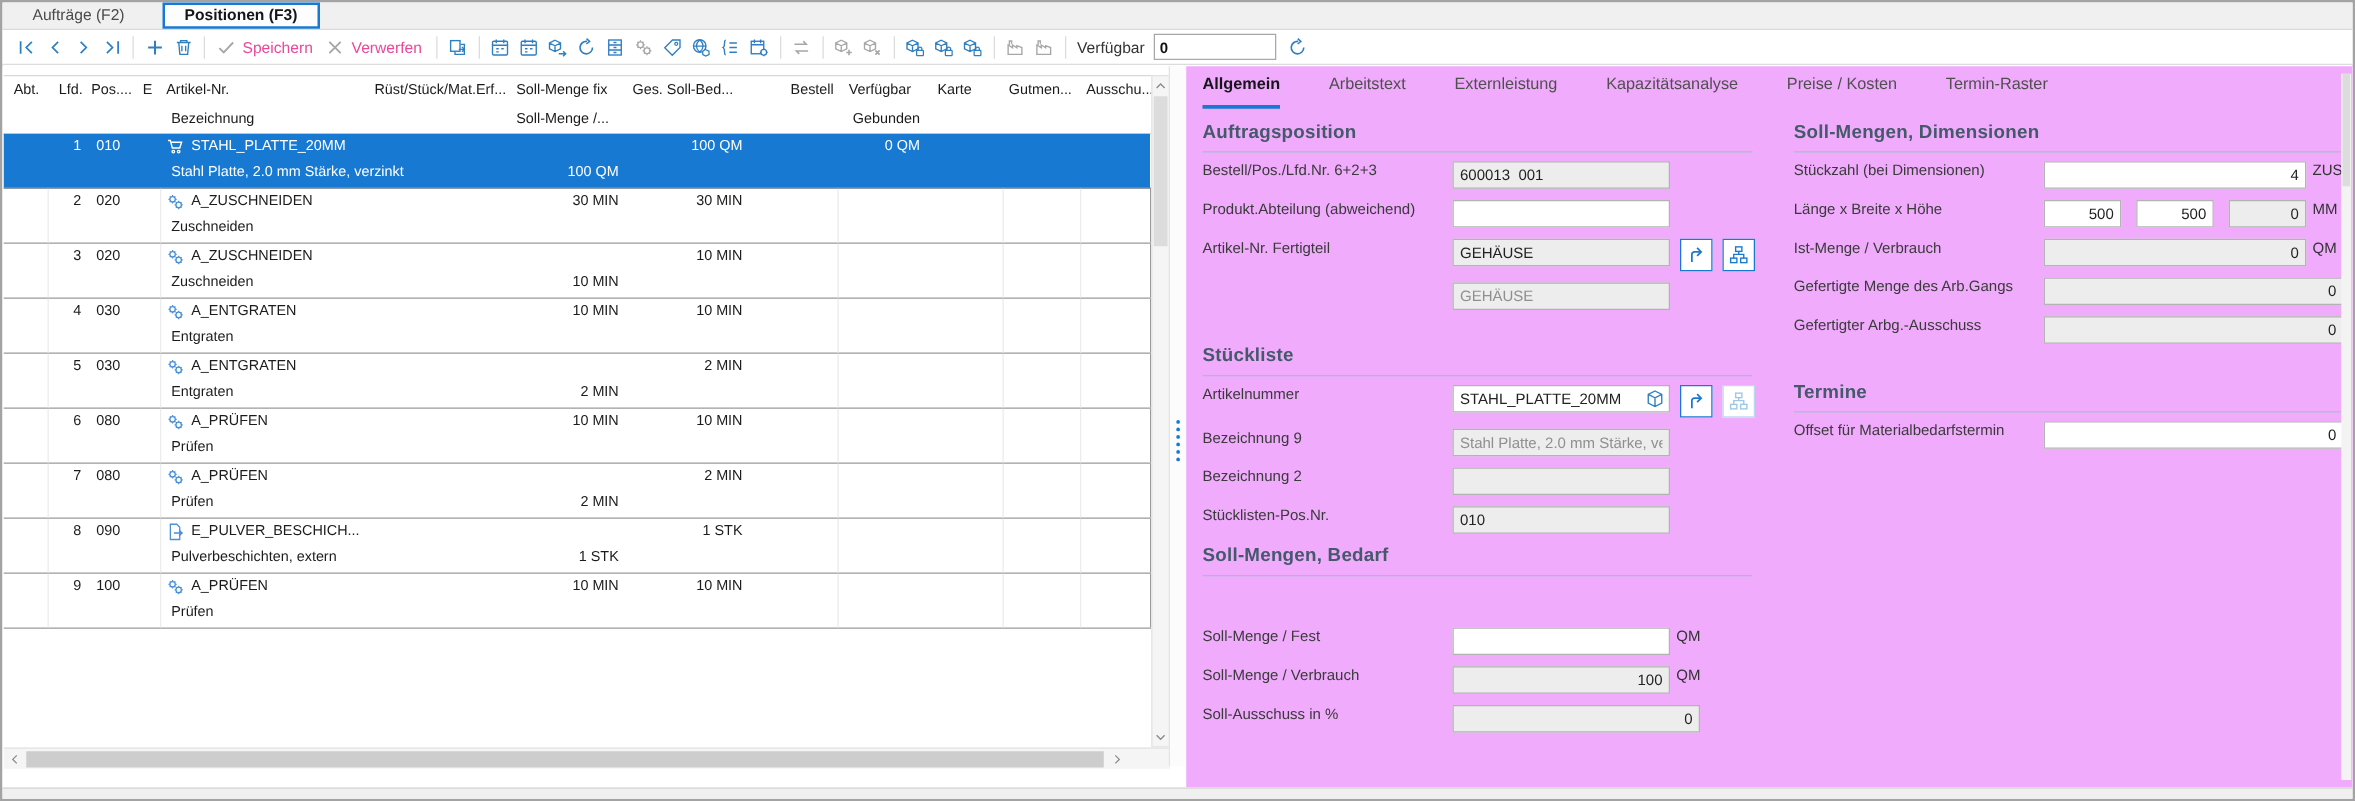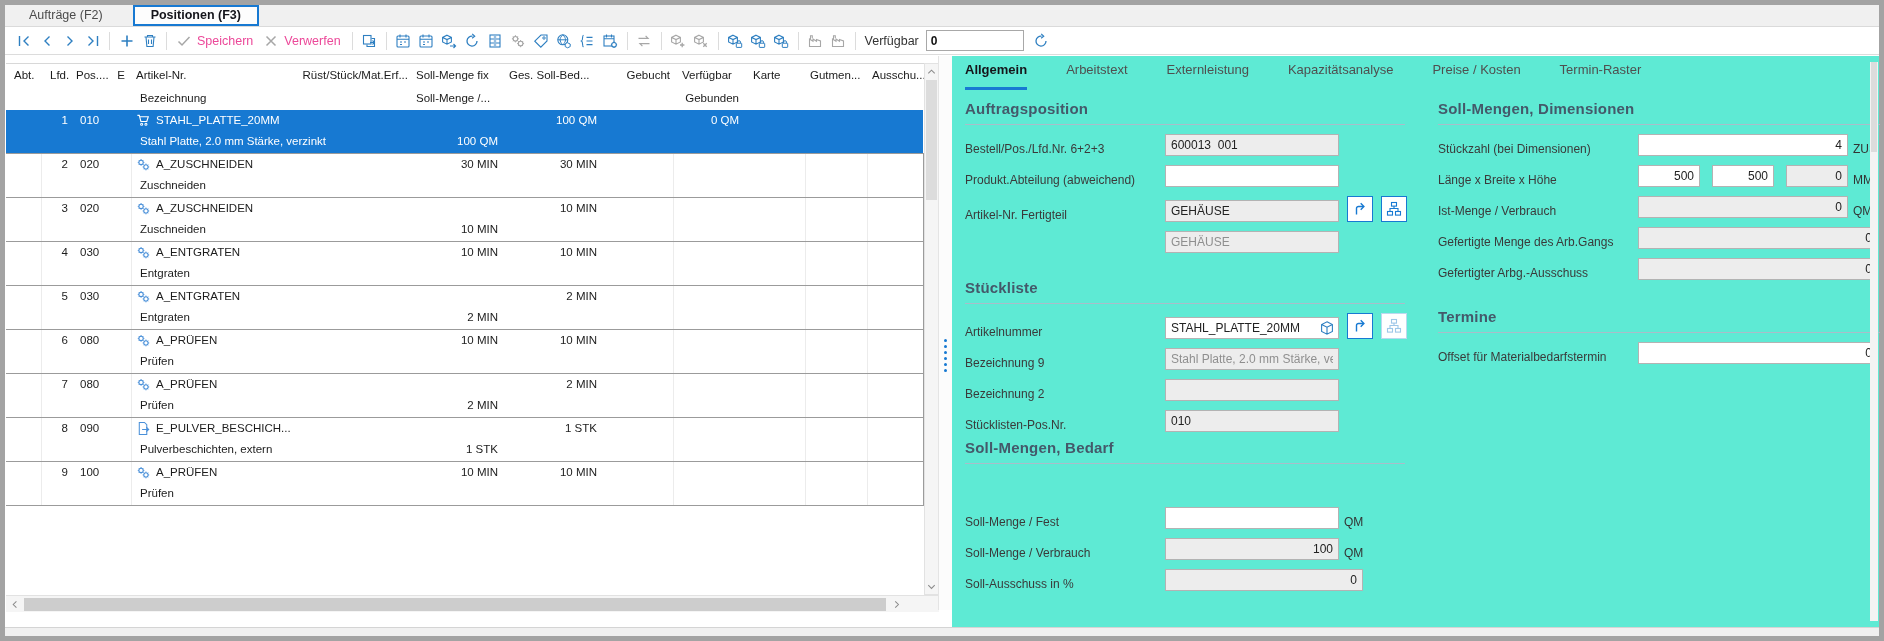--- a/index.html
+++ b/index.html
@@ -1,18 +1,18 @@
 <!DOCTYPE html>
 <html><head>
 <meta charset="utf-8">
 <style>
   *{box-sizing:border-box;margin:0;padding:0}
   html,body{width:1884px;height:641px;overflow:hidden}
   body{font-family:"Liberation Sans","DejaVu Sans",sans-serif;background:#fff;color:#1c1c1c;position:relative}
-  #win{position:absolute;inset:0;border:5px solid #a3a3a3;background:#fff}
+  #win{position:absolute;inset:0;border:2px solid #a3a3a3;background:#fff}
 
   
   .wtabs{position:absolute;top:0;left:0;right:0;height:22px;background:#f0f0f0;border-bottom:1px solid #dadada;display:flex;align-items:stretch}
   .wtab{padding:0 16px;line-height:21px;font-size:12.5px;color:#4b4b4b;margin-left:8px}
   .wtab.active{border:2px solid #1779d2;background:#fdfdfd;line-height:17px;color:#14141a;font-weight:bold;margin-left:14px}
 
   
   .tbar{position:absolute;top:22px;left:0;right:0;height:28px;background:#fff;border-bottom:1px solid #dcdcdc;display:flex;align-items:center;padding-left:7px;font-size:12.5px}
   .tbi{width:19px;height:19px;display:flex;align-items:center;justify-content:center;margin:0 2px;flex:none}
   .tbi svg{width:16px;height:16px}
@@ -57,29 +57,29 @@
   .hscroll .sa{width:16px;height:16px;display:flex;align-items:center;justify-content:center;flex:none}
   .hscroll .thumb{height:13px;background:#cdcdcd;width:862px;margin:0 2px;flex:none}
   .sa svg{width:9px;height:9px}
 
   
   .splitter{position:absolute;left:933px;top:0;bottom:17px;width:14px;background:#fcfcfc;border-left:1px solid #e4e4e4}
   .dots{position:absolute;top:283px;left:5px;display:flex;flex-direction:column;gap:3px}
   .dots b{width:3px;height:3px;background:#1779d2;border-radius:50%}
 
   
-  .detail{position:absolute;left:947px;top:0;right:0;bottom:0;background:#5eead4}
+  .detail{position:absolute;left:947px;top:0;right:0;bottom:0;background:#f0abfc}
   .dtabs{position:absolute;top:6px;left:13px;right:20px;height:28px;display:flex;gap:39px;font-size:13px}
   .dtab{color:#4f4f4f;padding-bottom:7px;white-space:nowrap}
   .dtab.active{color:#15151a;border-bottom:3px solid #1779d2;font-weight:bold}
   .dcontent{position:absolute;top:30px;left:0;right:0;bottom:0}
   .col1{position:absolute;left:13px;width:440px;top:0}
   .col2{position:absolute;left:486px;width:442px;top:0}
   .sec-title{margin-top:14px;padding-bottom:7px;border-bottom:1px solid #a9bdc9;font-size:15px;font-weight:bold;color:#44596a;letter-spacing:.2px}
-  .frow{display:flex;align-items:flex-end;margin-top:7px;height:24px}
+  .frow{display:flex;align-items:flex-start;margin-top:7px;height:24px}
   .frow.tall{height:28px}
   .flabel{width:200px;flex:none;font-size:12px;color:#3a3a3a;white-space:nowrap}
   .fld{height:22px;border:1px solid #b3b3b3;background:#fff;font:12px "Liberation Sans",sans-serif;padding:0 5px;color:#222}
   .ro{background:#ededed}
   .ghost{color:#8f8f8f}
   .num{text-align:right}
   .w172{width:174px;flex:none}.w196{width:198px;flex:none}.w210{width:210px;flex:none}.w240{width:240px;flex:none}.w62{width:62px;flex:none;margin-right:12px}.w62.last{margin-right:0}
   .unit{margin-left:5px;font-size:12px;color:#333}
   .ibtn{width:26px;height:26px;border:1px solid #1779d2;background:#fff;color:#1779d2;margin-left:8px;display:flex;align-items:center;justify-content:center;flex:none;cursor:pointer}
   .ibtn svg{width:16px;height:16px}
@@ -416,21 +416,21 @@
           <i></i>
           <i></i>
         <div class="c r1 g1 pl8">Abt.</div>
         <div class="c r1 g2 pl8">Lfd.</div>
         <div class="c r1 g3 pl4">Pos....</div>
         <div class="c r1 g4" style="text-align:center">E</div>
         <div class="c r1 g5 pl4">Artikel-Nr.</div>
         <div class="c r1 g6 tr pr4">Rüst/Stück/Mat.Erf...</div>
         <div class="c r1 g7 pl4">Soll-Menge fix</div>
         <div class="c r1 g8 pl4">Ges. Soll-Bed...</div>
-        <div class="c r1 g9 tr pr4">Gebucht</div>
+        <div class="c r1 g9 tr pr4">Bestell</div>
         <div class="c r1 g10 pl8">Verfügbar</div>
         <div class="c r1 g11 pl10">Karte</div>
         <div class="c r1 g12 pl4">Gutmen...</div>
         <div class="c r1 g13 pl4">Ausschu...</div>
         <div class="c r2 g5 pl8">Bezeichnung</div>
         <div class="c r2 g7 pl4">Soll-Menge /...</div>
         <div class="c r2 g10 tr pr4">Gebunden</div>
       </div>
 
       <div class="rows">

